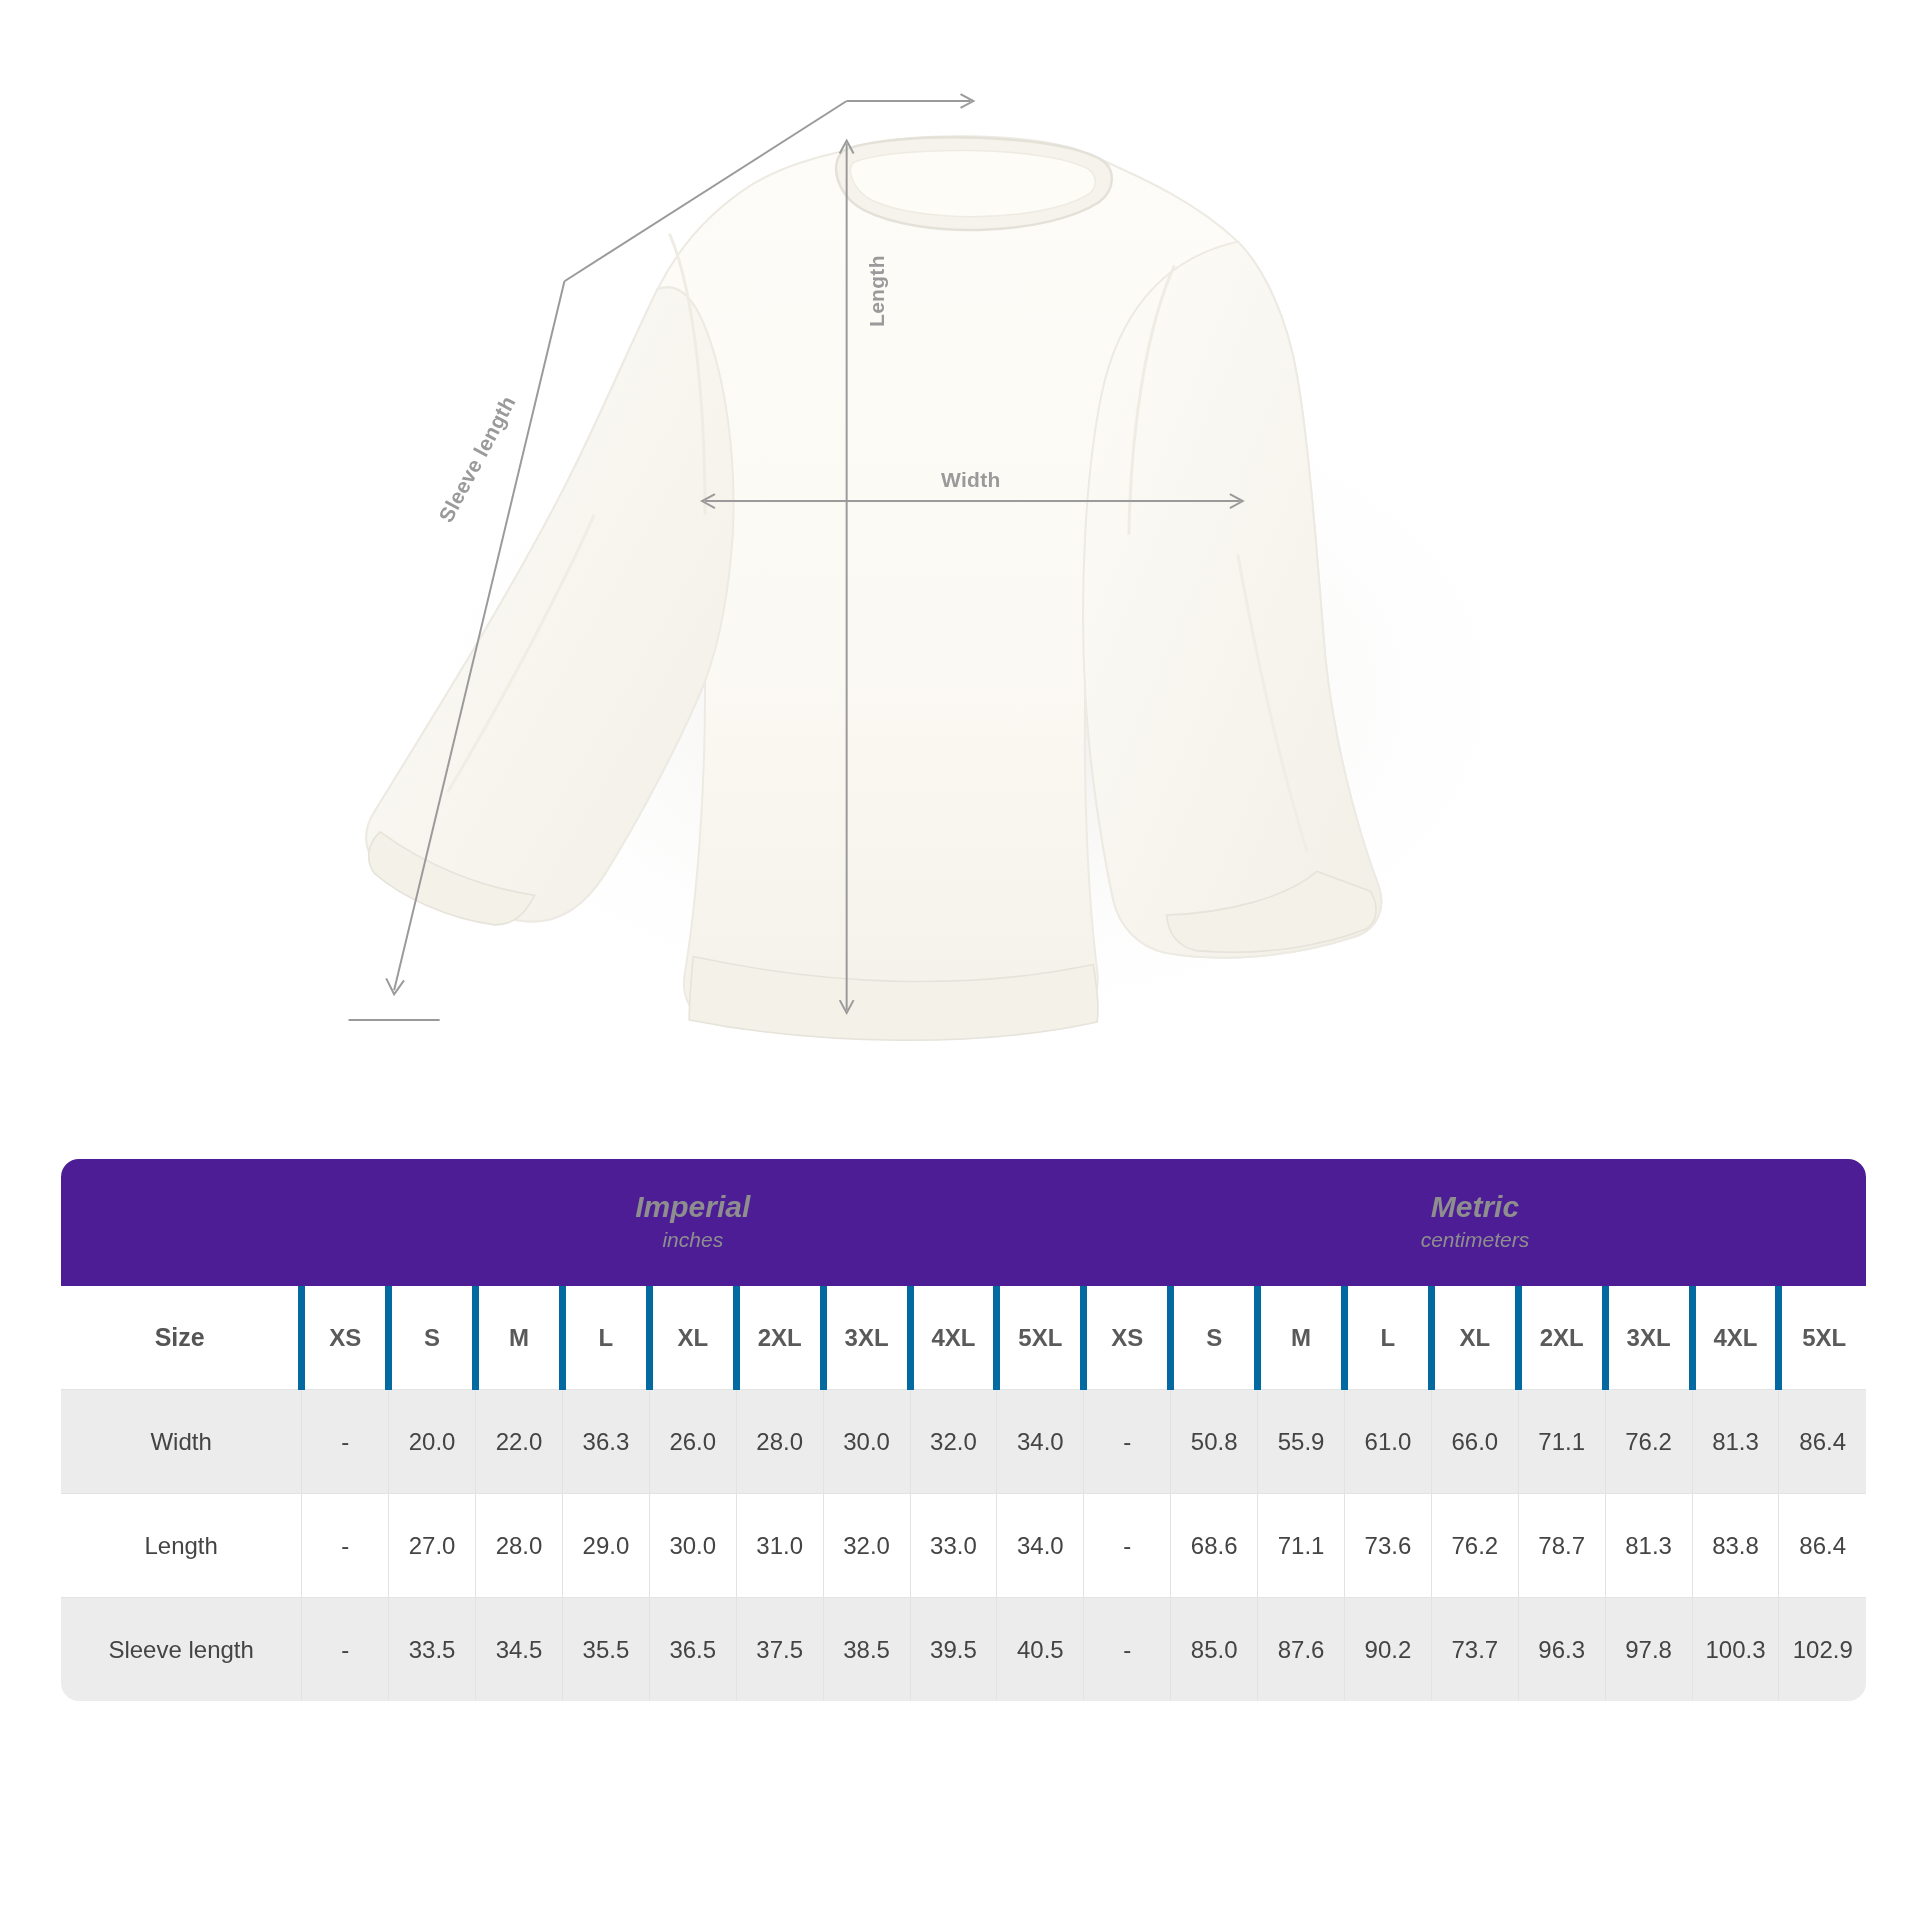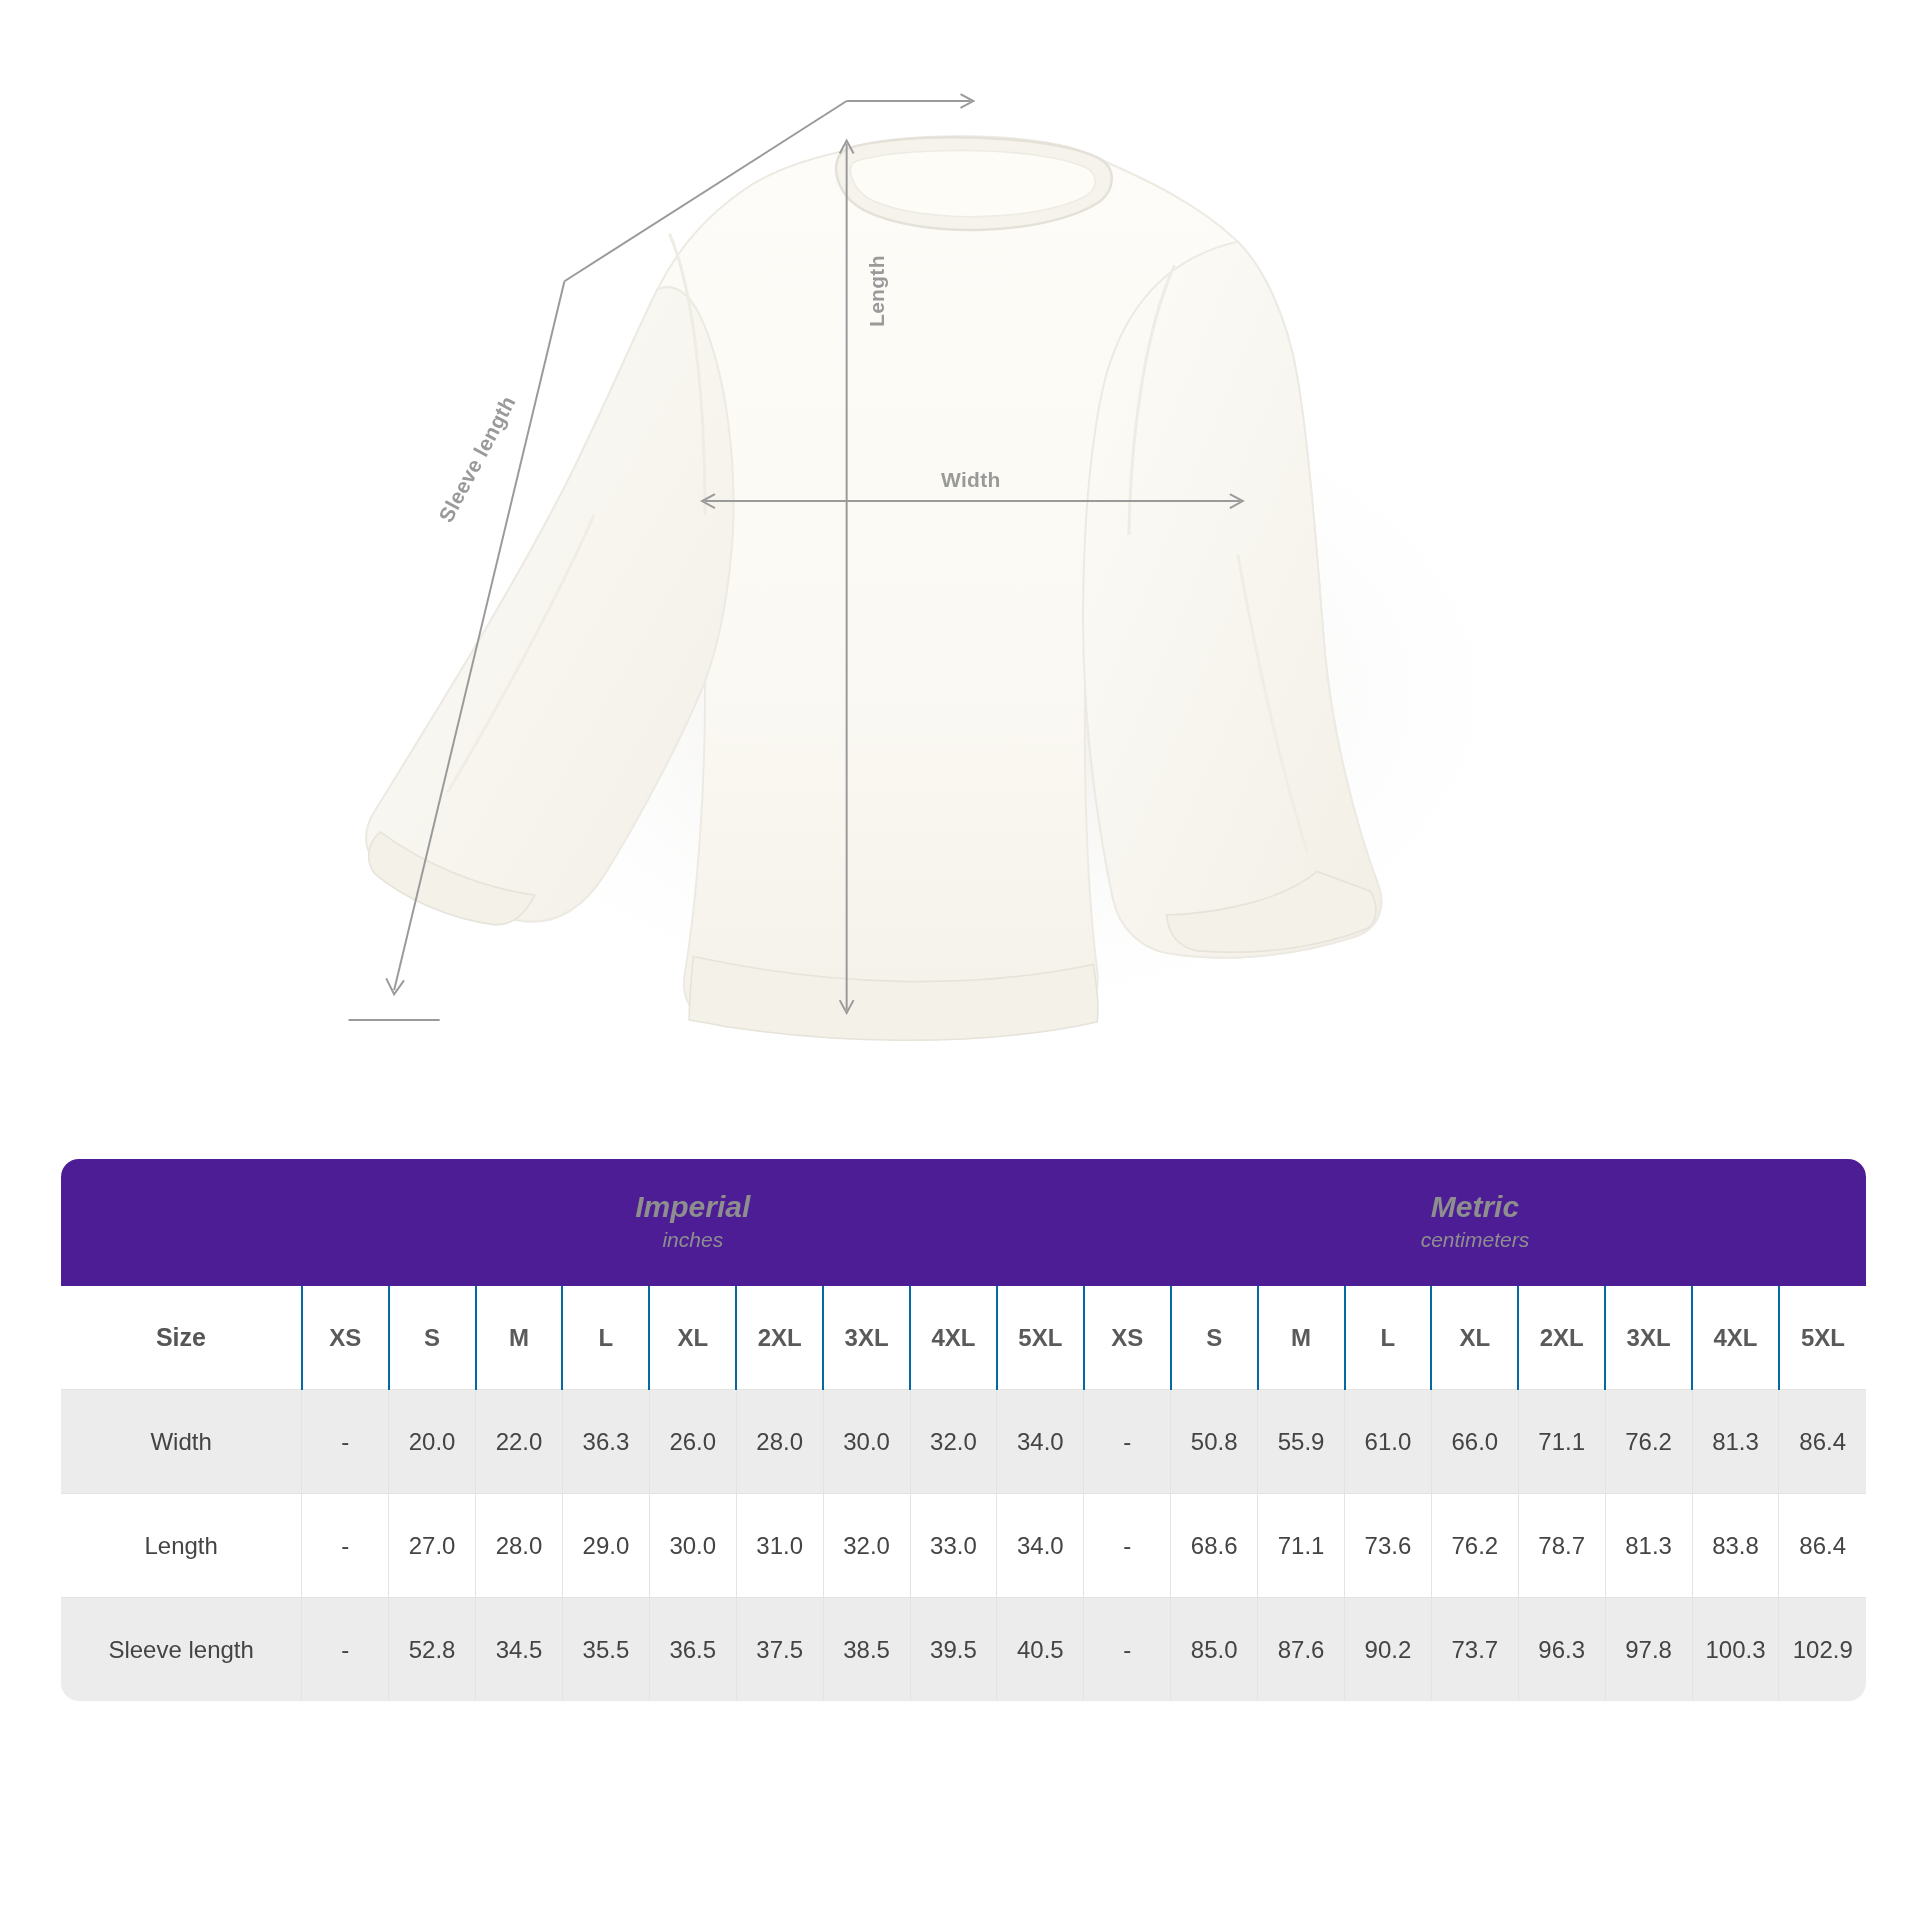--- a/index.html
+++ b/index.html
@@ -110,21 +110,21 @@
     font-size: 21px;
     font-style: italic;
     color: #8e8e8e;
     line-height: 1.5;
   }
 
   
   tr.size-row td {
     background: #ffffff;
     height: 103px;
-    border-right: 2px solid #0369a1;
+    border-right: 7px solid #0369a1;
     font-weight: bold;
     color: #5a5a5a;
     font-size: 24px;
   }
   tr.size-row td:last-child { border-right: none; }
   tr.size-row td.rowhead {
     background: #ffffff;
     font-size: 25px;
     color: #555;
   }
@@ -379,21 +379,21 @@
           <td>76.2</td>
           <td>78.7</td>
           <td>81.3</td>
           <td>83.8</td>
           <td>86.4</td>
         </tr>
 
         <tr class="data-row shaded">
           <td class="rowhead">Sleeve length</td>
           <td>-</td>
-          <td>52.8</td>
+          <td>33.5</td>
           <td>34.5</td>
           <td>35.5</td>
           <td>36.5</td>
           <td>37.5</td>
           <td>38.5</td>
           <td>39.5</td>
           <td>40.5</td>
           <td>-</td>
           <td>85.0</td>
           <td>87.6</td>

